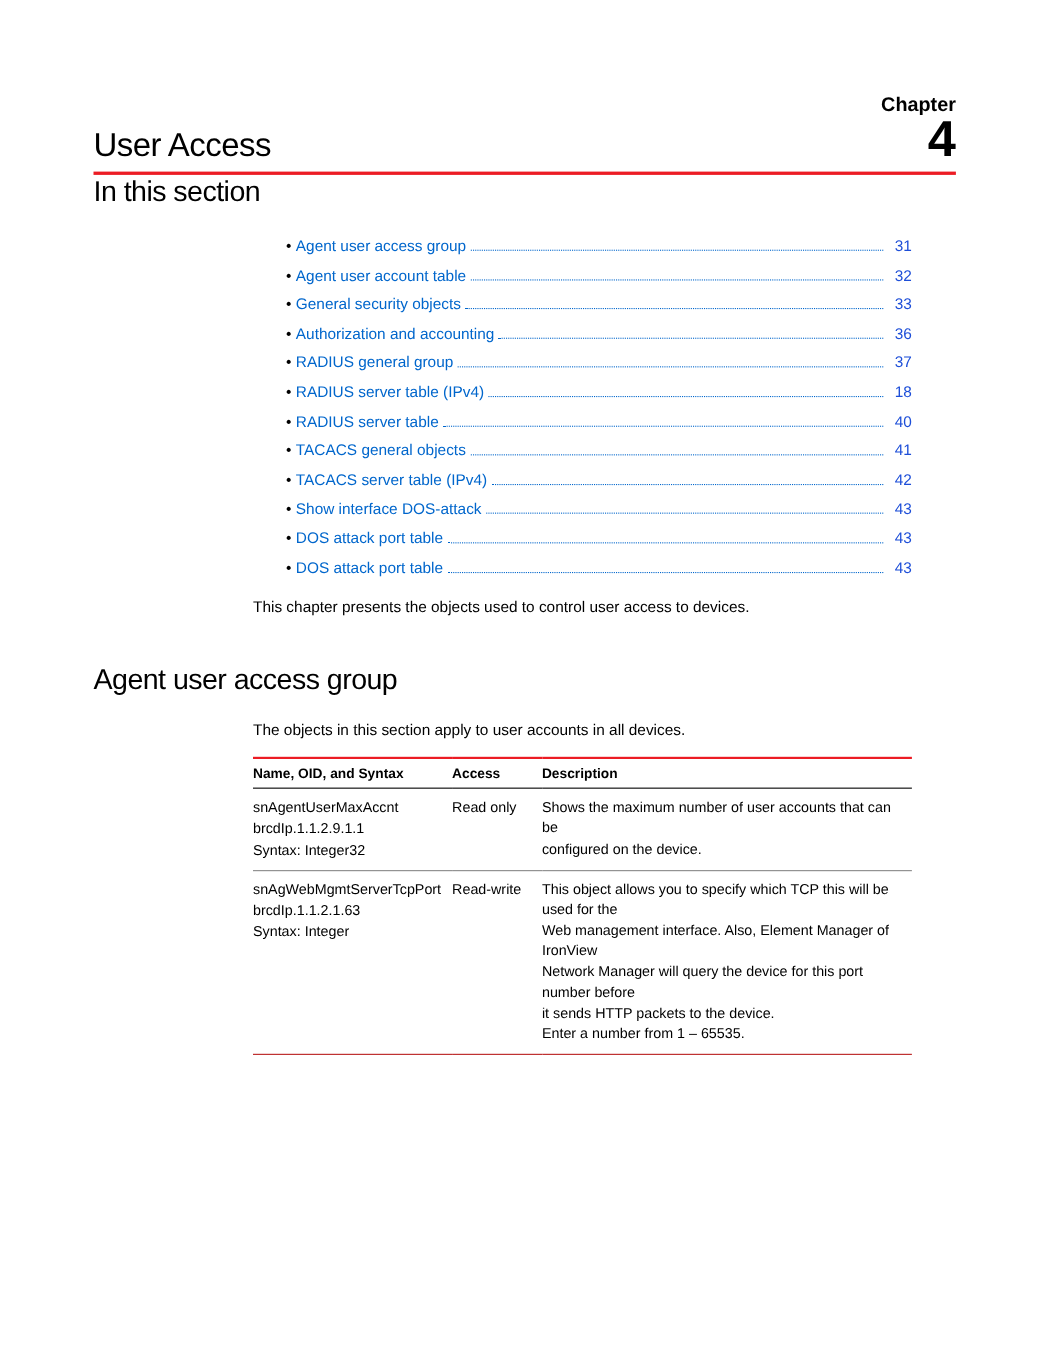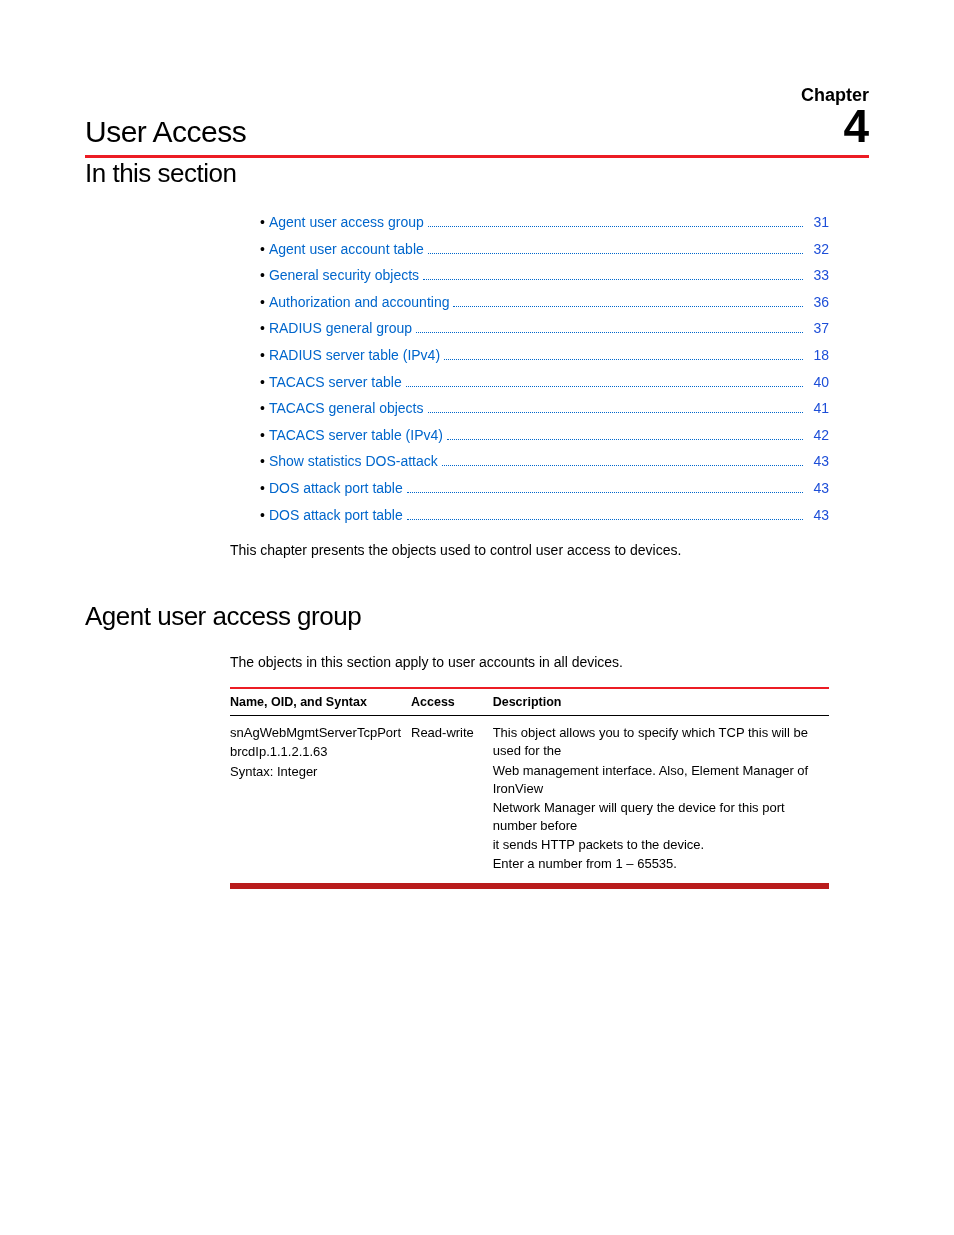--- a/index.html
+++ b/index.html
@@ -103,21 +103,21 @@
     vertical-align: top;
     font-family: "Arial Narrow", Arial, sans-serif;
   }
   .obj-table tbody td {
     border-bottom: 1px solid #888;
     padding: 8px 10px 8px 0;
     vertical-align: top;
     line-height: 1.4;
   }
   .obj-table tbody tr:last-child td {
-    border-bottom: 6px solid #b91c1c;
+    border-bottom: 1px solid #b91c1c;
   }
   .col-name { width: 27%; }
   .col-access { width: 14%; }
   .col-desc { width: 59%; }
   .name-lines div { margin-bottom: 1px; }
   .desc-lines div { margin-bottom: 1px; }
 </style>
 </head>
 <body>
 
@@ -164,39 +164,39 @@
       <span class="toc-page">37</span>
     </div>
     <div class="toc-item">
       <span class="toc-bullet">•</span>
       <span class="toc-link">RADIUS server table (IPv4)</span>
       <span class="toc-dots"></span>
       <span class="toc-page">18</span>
     </div>
     <div class="toc-item">
       <span class="toc-bullet">•</span>
-      <span class="toc-link">TACACS server table</span>
+      <span class="toc-link">RADIUS server table</span>
       <span class="toc-dots"></span>
       <span class="toc-page">40</span>
     </div>
     <div class="toc-item">
       <span class="toc-bullet">•</span>
       <span class="toc-link">TACACS general objects</span>
       <span class="toc-dots"></span>
       <span class="toc-page">41</span>
     </div>
     <div class="toc-item">
       <span class="toc-bullet">•</span>
       <span class="toc-link">TACACS server table (IPv4)</span>
       <span class="toc-dots"></span>
       <span class="toc-page">42</span>
     </div>
     <div class="toc-item">
       <span class="toc-bullet">•</span>
-      <span class="toc-link">Show statistics DOS-attack</span>
+      <span class="toc-link">Show interface DOS-attack</span>
       <span class="toc-dots"></span>
       <span class="toc-page">43</span>
     </div>
     <div class="toc-item">
       <span class="toc-bullet">•</span>
       <span class="toc-link">DOS attack port table</span>
       <span class="toc-dots"></span>
       <span class="toc-page">43</span>
     </div>
     <div class="toc-item">
@@ -217,20 +217,32 @@
     <thead>
       <tr>
         <th class="col-name">Name, OID, and Syntax</th>
         <th class="col-access">Access</th>
         <th class="col-desc">Description</th>
       </tr>
     </thead>
     <tbody>
       <tr>
         <td class="name-lines">
+          <div>snAgentUserMaxAccnt</div>
+          <div>brcdIp.1.1.2.9.1.1</div>
+          <div>Syntax: Integer32</div>
+        </td>
+        <td>Read only</td>
+        <td class="desc-lines">
+          <div>Shows the maximum number of user accounts that can be</div>
+          <div>configured on the device.</div>
+        </td>
+      </tr>
+      <tr>
+        <td class="name-lines">
           <div>snAgWebMgmtServerTcpPort</div>
           <div>brcdIp.1.1.2.1.63</div>
           <div>Syntax: Integer</div>
         </td>
         <td>Read-write</td>
         <td class="desc-lines">
           <div>This object allows you to specify which TCP this will be used for the</div>
           <div>Web management interface. Also, Element Manager of IronView</div>
           <div>Network Manager will query the device for this port number before</div>
           <div>it sends HTTP packets to the device.</div>

